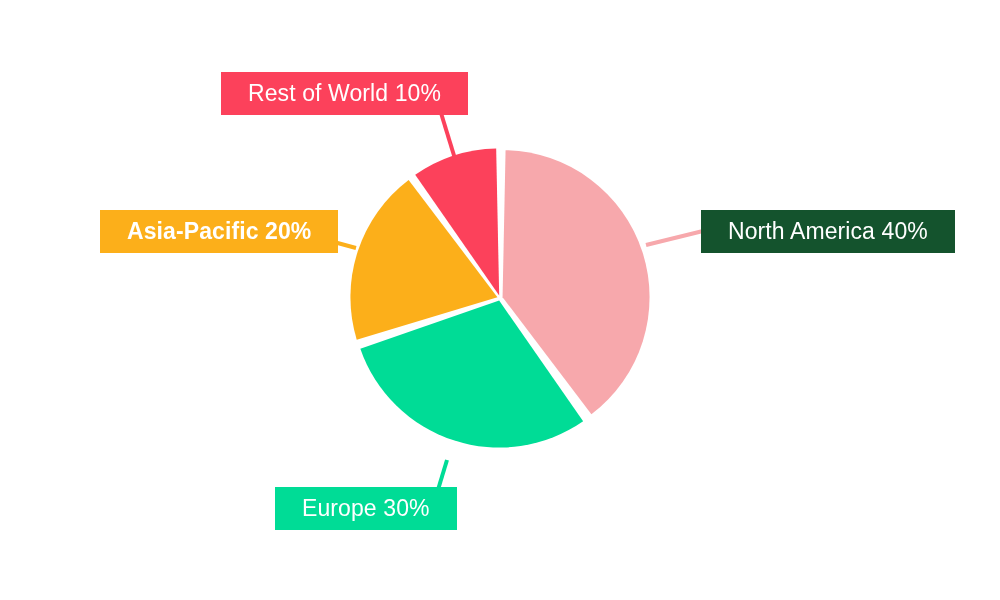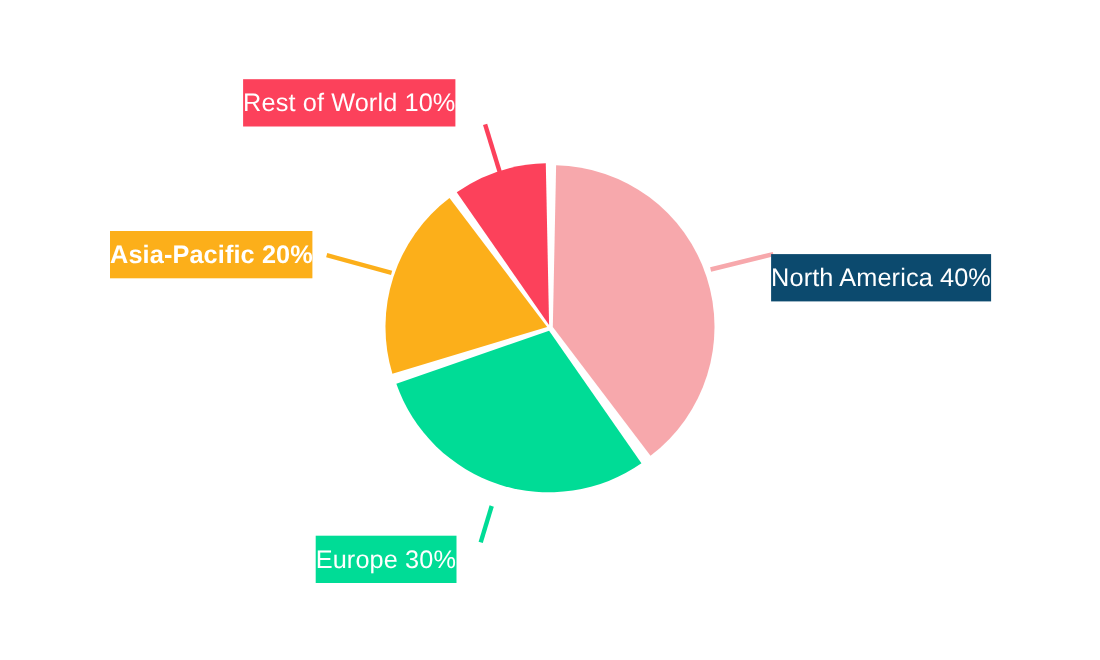--- a/index.html
+++ b/index.html
@@ -25,21 +25,21 @@
     top: 0;
     width: 1000px;
     height: 600px;
   }
   .callout-label {
     position: absolute;
     display: flex;
     align-items: center;
     box-sizing: border-box;
     height: 43px;
-    padding: 0 0;
+    padding: 0 27px;
     color: #ffffff;
     font-family: "Liberation Sans", sans-serif;
     font-size: 23px;
     line-height: 43px;
     white-space: nowrap;
     letter-spacing: 0.1px;
   }
 </style>
 </head>
 <body>
@@ -56,25 +56,25 @@
     </g>
 
     <g>
       <path fill="#f7a8ac" d="M 502.57 297.17 L 505.57 150.20 A 147 147 0 0 1 591.38 414.30 Z"></path>
       <path fill="#00dc96" d="M 499.17 300.57 L 583.13 421.23 A 147 147 0 0 1 360.32 348.84 Z"></path>
       <path fill="#fcaf1a" d="M 497.43 297.17 L 356.73 339.73 A 147 147 0 0 1 408.62 180.03 Z"></path>
       <path fill="#fc415b" d="M 499.17 295.43 L 415.21 174.77 A 147 147 0 0 1 496.17 148.46 Z"></path>
     </g>
   </svg>
 
-  <div class="callout-label" style="left:701px; top:210px; background:#0c4a6e;margin-top:21px;">
+  <div class="callout-label" style="left:701px; top:210px; background:#14532d;">
     <span>North America 40%</span>
   </div>
 
-  <div class="callout-label" style="left:287px; top:487px; background:#00dc96;">
+  <div class="callout-label" style="left:275px; top:487px; background:#00dc96;">
     <span>Europe 30%</span>
   </div>
 
   <div class="callout-label" style="left:100px; top:210px; background:#fcaf1a;font-weight:bold;">
     <span>Asia-Pacific 20%</span>
   </div>
 
   <div class="callout-label" style="left:221px; top:72px; background:#fc415b;">
     <span>Rest of World 10%</span>
   </div>

